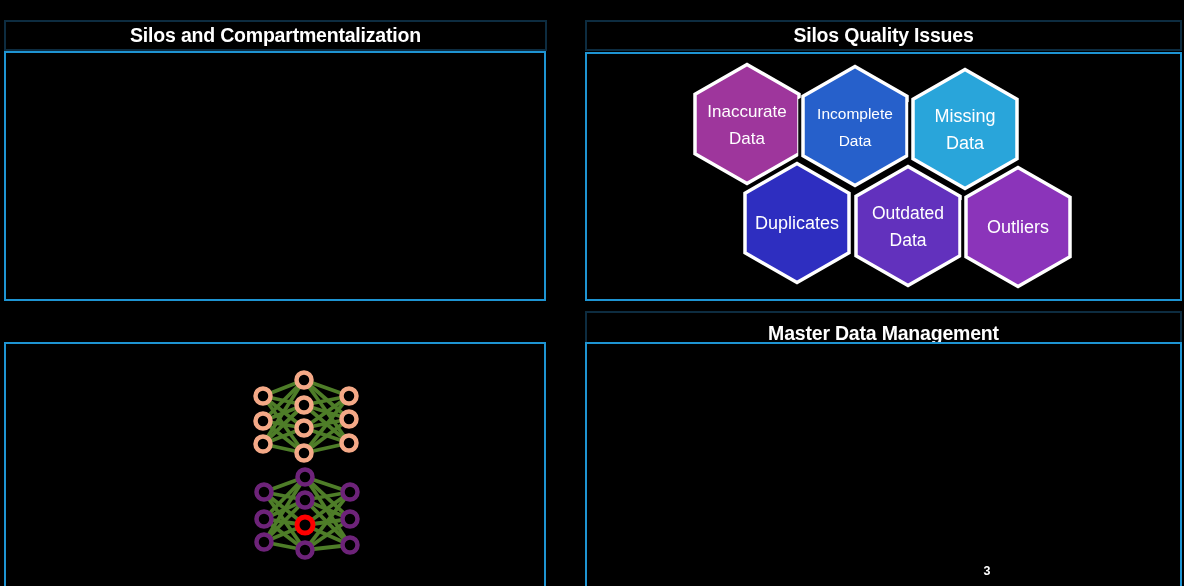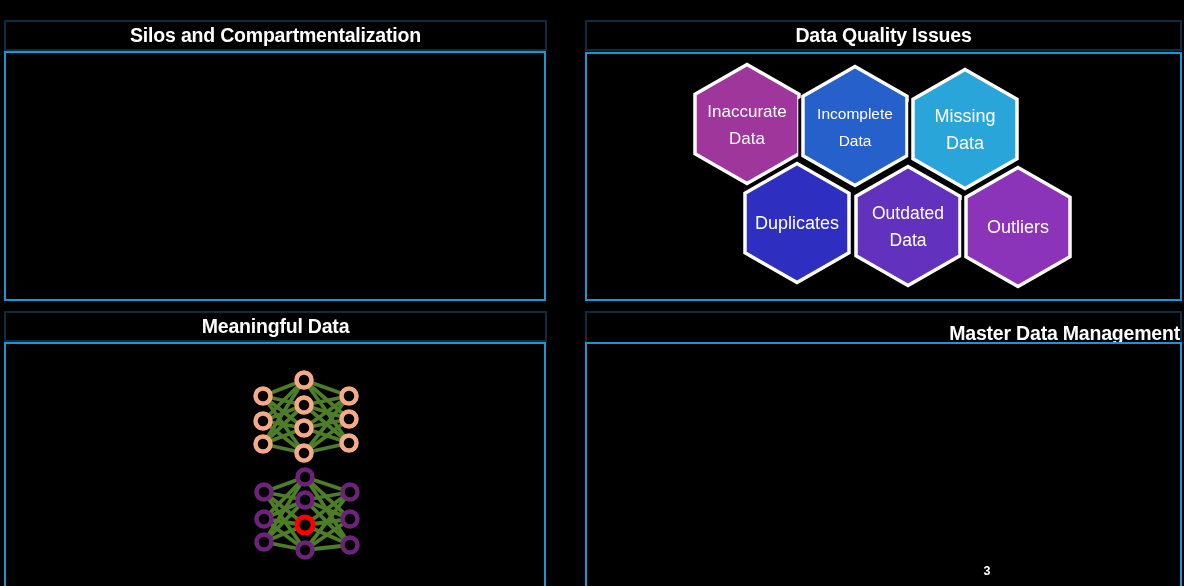--- a/index.html
+++ b/index.html
@@ -36,21 +36,21 @@
   }
   .content-box {
     border: 2px solid #1e94d2;
   }
   #tl-title  { left: 4px;   top: 5px;   width: 543px; height: 31px; }
   #tl-content{ left: 4px;   top: 36px;  width: 542px; height: 250px; }
   #tr-title  { left: 585px; top: 5px;   width: 597px; height: 31px; }
   #tr-content{ left: 585px; top: 37px;  width: 597px; height: 249px; padding-left: 45px; }
   #bl-title  { left: 4px;   top: 296px; width: 543px; height: 31px; }
   #bl-content{ left: 4px;   top: 327px; width: 542px; height: 246px; }
-  #br-title  { left: 585px; top: 296px; width: 597px; height: 44px; justify-content: flex-end; }
+  #br-title  { left: 585px; top: 296px; width: 597px; height: 44px; }
   #br-content{ left: 585px; top: 327px; width: 597px; height: 246px; }
 
   .diagram-svg { position: absolute; left: 0; top: 0; }
 
   .page-number {
     position: absolute;
     left: 390px;
     top: 220px;
     width: 20px;
     text-align: center;
@@ -68,21 +68,21 @@
 <body>
 
 <div class="slide">
 
   <div id="tl-title" class="box title-box">
     <span class="title-text">Silos and Compartmentalization</span>
   </div>
   <div id="tl-content" class="box content-box"></div>
 
   <div id="tr-title" class="box title-box">
-    <span class="title-text">Data Quality Issues</span>
+    <span class="title-text">Silos Quality Issues</span>
   </div>
   <div id="tr-content" class="box content-box">
     <svg id="hex-svg" class="diagram-svg" width="593" height="245">
         <g style="filter: drop-shadow(-3px 4px 0 rgba(0,0,0,0.95));">
           <polygon points="160,10.5 212,40.25 212,99.75 160,129.5 108,99.75 108,40.25" fill="#9e369c" stroke="#ffffff" stroke-width="3.5"></polygon>
           <text class="hex-label" x="160" font-size="17"><tspan x="160" y="62.5">Inaccurate</tspan><tspan x="160" y="89.5">Data</tspan></text>
         </g>
         <g style="filter: drop-shadow(-3px 4px 0 rgba(0,0,0,0.95));">
           <polygon points="268,12.5 320,42.25 320,101.75 268,131.5 216,101.75 216,42.25" fill="#2660cb" stroke="#ffffff" stroke-width="3.5"></polygon>
           <text class="hex-label" x="268" font-size="15.5"><tspan x="268" y="64.5">Incomplete</tspan><tspan x="268" y="91.5">Data</tspan></text>
@@ -99,23 +99,20 @@
           <polygon points="321,112.5 373,142.25 373,201.75 321,231.5 269,201.75 269,142.25" fill="#6231bd" stroke="#ffffff" stroke-width="3.5"></polygon>
           <text class="hex-label" x="321" font-size="17.5"><tspan x="321" y="164.5">Outdated</tspan><tspan x="321" y="191.5">Data</tspan></text>
         </g>
         <g style="filter: drop-shadow(-3px 4px 0 rgba(0,0,0,0.95));">
           <polygon points="431,113.5 483,143.25 483,202.75 431,232.5 379,202.75 379,143.25" fill="#8b34ba" stroke="#ffffff" stroke-width="3.5"></polygon>
           <text class="hex-label" x="431" font-size="18"><tspan x="431" y="179">Outliers</tspan></text>
         </g>
       </svg>
   </div>
 
-  <div id="bl-title" class="box title-box">
-    <span class="title-text">Meaningful Data</span>
-  </div>
   <div id="bl-content" class="box content-box">
     <svg id="nn-svg" class="diagram-svg" width="538" height="242">
         <g>
           <line x1="257" y1="52" x2="298" y2="36" stroke="#4e7d28" stroke-width="3.8"></line>
           <line x1="257" y1="52" x2="298" y2="61" stroke="#4e7d28" stroke-width="3.8"></line>
           <line x1="257" y1="52" x2="298" y2="84" stroke="#4e7d28" stroke-width="3.8"></line>
           <line x1="257" y1="52" x2="298" y2="109" stroke="#4e7d28" stroke-width="3.8"></line>
           <line x1="257" y1="77" x2="298" y2="36" stroke="#4e7d28" stroke-width="3.8"></line>
           <line x1="257" y1="77" x2="298" y2="61" stroke="#4e7d28" stroke-width="3.8"></line>
           <line x1="257" y1="77" x2="298" y2="84" stroke="#4e7d28" stroke-width="3.8"></line>

